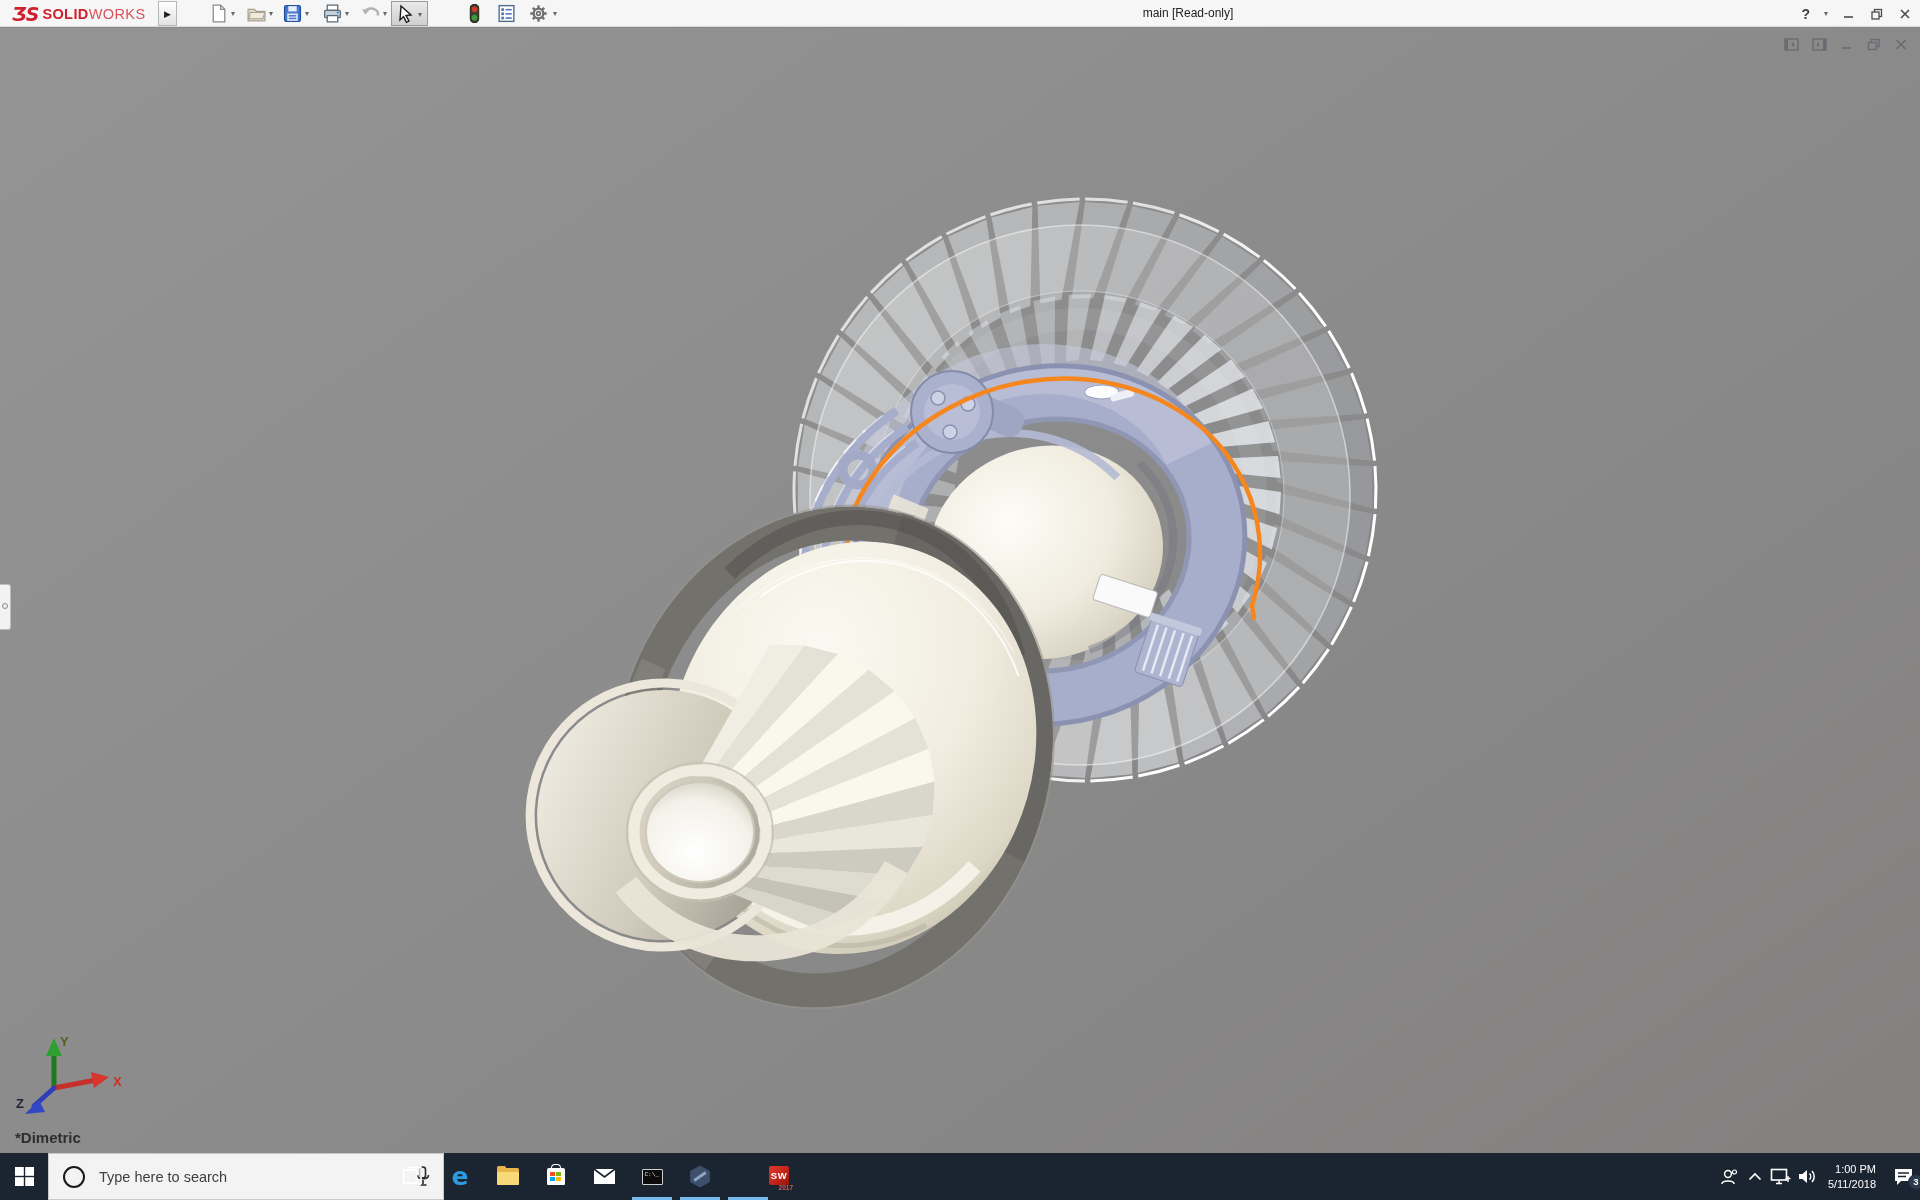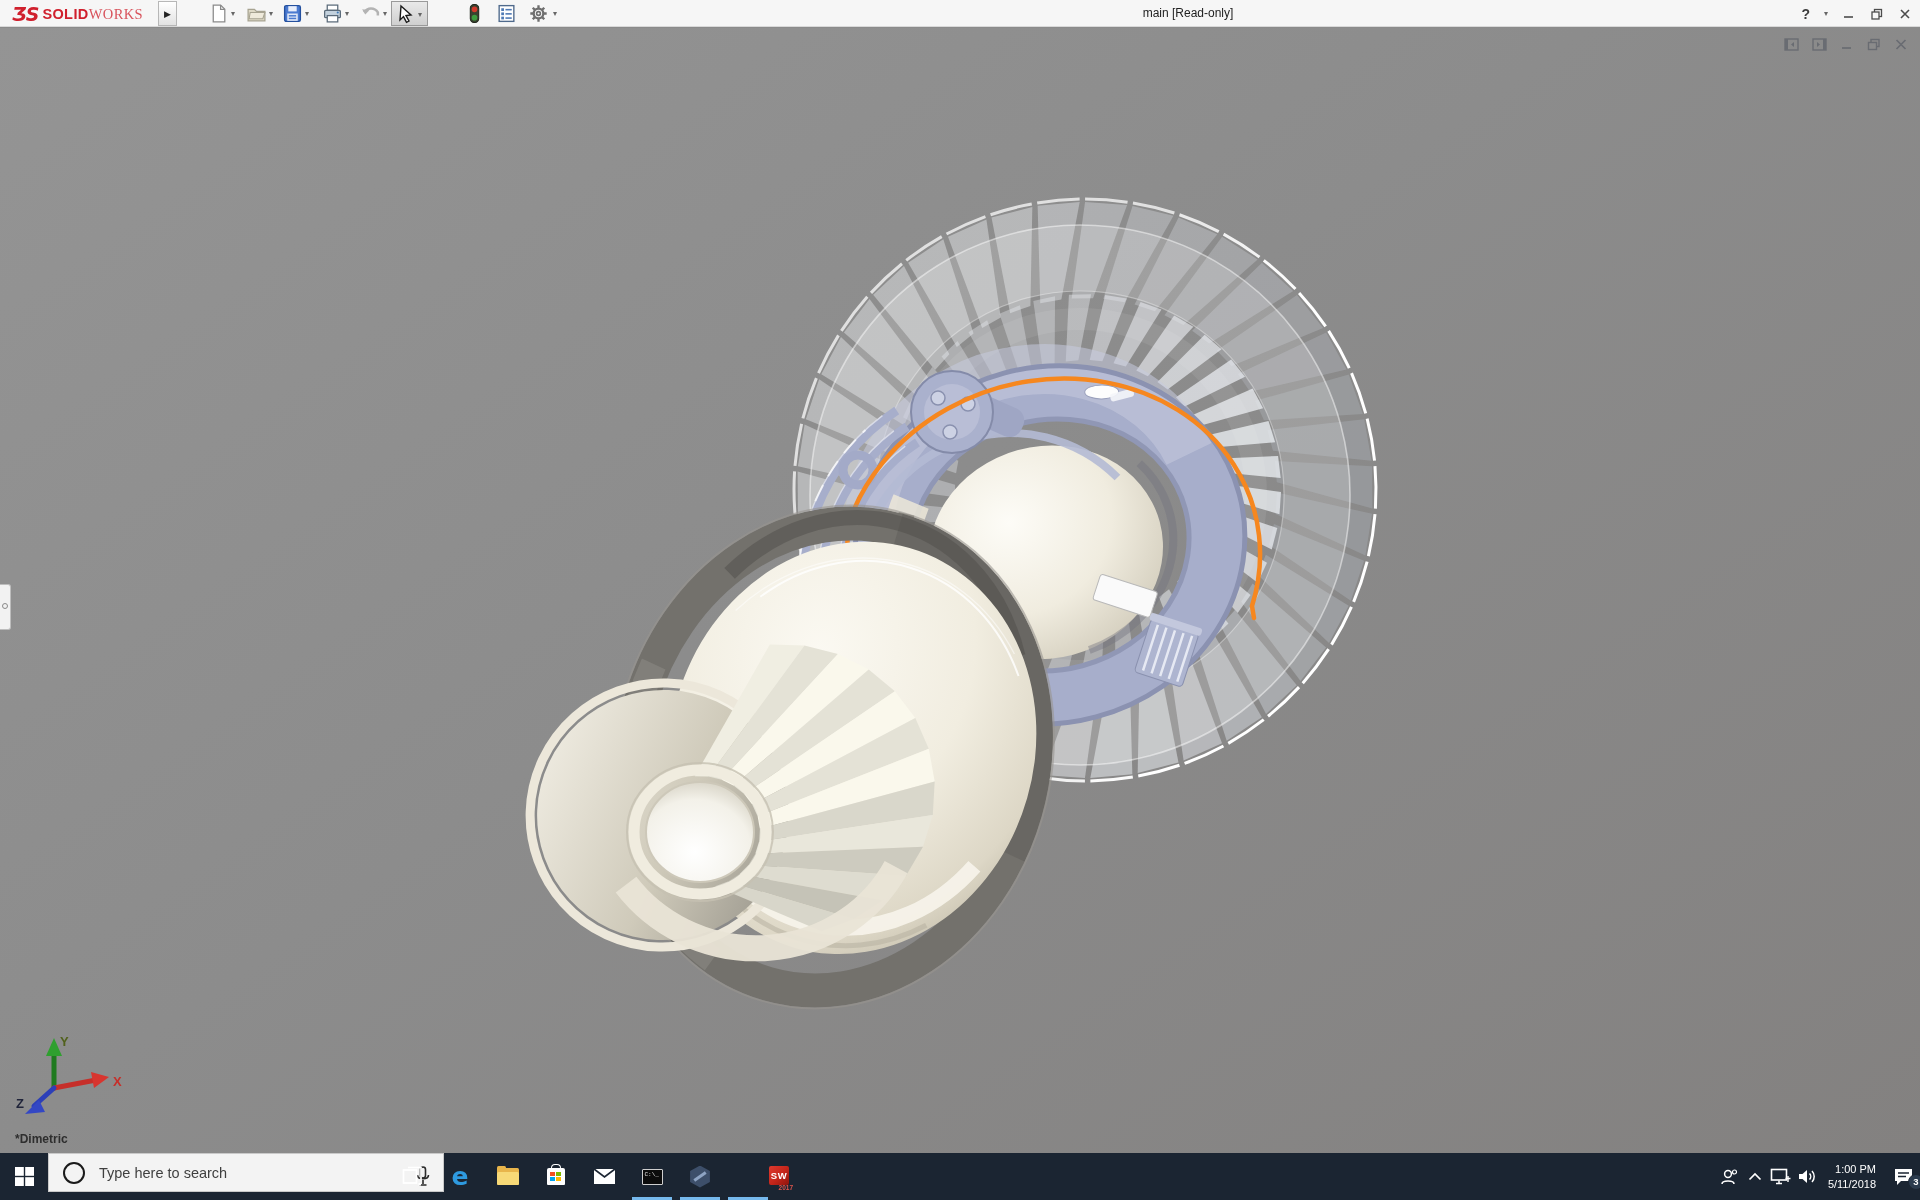--- a/index.html
+++ b/index.html
@@ -2,41 +2,41 @@
 <html><head>
 <meta charset="utf-8">
 <style>
   * { margin:0; padding:0; box-sizing:border-box; }
   html,body { width:1920px; height:1200px; overflow:hidden; font-family:"Liberation Sans",sans-serif; background:#8b8b8b; }
   
   .titlebar { position:absolute; left:0; top:0; width:1920px; height:27px; background:#f6f6f6; border-bottom:1px solid #d9d9d9; z-index:50; }
   .brand { position:absolute; left:12px; top:2px; height:24px; display:flex; align-items:center; }
   .brand-mark { font-family:"DejaVu Sans",sans-serif; font-style:italic; font-weight:bold; font-size:19px; color:#d0202d; letter-spacing:-1px; margin-right:4px; }
   .brand-bold { font-size:14.5px; font-weight:bold; color:#d0202d; letter-spacing:.4px; }
-  .brand-light { font-size:14.5px; font-weight:normal; color:#d8535c; letter-spacing:.4px;font-family:Liberation Serif, serif; }
+  .brand-light { font-size:14.5px; font-weight:normal; color:#d8535c; letter-spacing:.4px; }
   .flyout-btn { position:absolute; left:158px; top:1px; width:19px; height:25px; background:linear-gradient(#ffffff,#e2e2e2); border:1px solid #b7b7b7; color:#222; font-size:9px; text-align:center; line-height:24px; }
   .tb-ico { position:absolute; top:3px; width:21px; height:21px; }
   .dd { position:absolute; top:9px; font-size:8px; color:#666; }
   .sel-box { position:absolute; left:391px; top:1px; width:37px; height:25px; background:linear-gradient(#e9e9e9,#cfcfcf); border:1px solid #9a9a9a; }
   .win-title { position:absolute; left:1188px; top:6px; transform:translateX(-50%); font-size:12px; color:#222; white-space:nowrap; }
   .tb-right { position:absolute; right:8px; top:0; height:27px; display:flex; align-items:center; gap:14px; }
   .help-q { font-size:14px; font-weight:bold; color:#3c3c3c; }
   .ctl { width:14px; height:14px; display:inline-block; }
   
   .viewport { position:absolute; left:0; top:28px; width:1920px; height:1125px; background:linear-gradient(145deg,#949494 0%,#8c8c8c 45%,#838180 100%); overflow:hidden; }
   .docctl { position:absolute; right:12px; top:10px; display:flex; gap:13px; opacity:.75; }
   .docctl svg { display:block; }
   .side-tab { position:absolute; left:0; top:556px; width:11px; height:46px; background:#f2f2f2; border:1px solid #bdbdbd; border-left:none; border-radius:0 3px 3px 0; }
   .side-tab i { position:absolute; left:2px; top:18px; width:6px; height:6px; border:1.5px solid #8a8a8a; border-radius:50%; }
-  .view-label { position:absolute; left:15px; bottom:7px; font-size:12px; font-weight:bold; color:#2e2e2e; }
+  .view-label { position:absolute; left:15px; bottom:7px; font-size:15px; font-weight:bold; color:#2e2e2e; }
   .triad { position:absolute; left:8px; bottom:32px; }
   
   .taskbar { position:absolute; left:0; bottom:0; width:1920px; height:47px; background:#1b2532; z-index:60; color:#fff; }
   .start { position:absolute; left:0; top:0; width:48px; height:47px; display:flex; align-items:center; justify-content:center; }
-  .searchbox { position:absolute; left:48px; top:0; width:396px; height:39px; background:#f3f3f3; border:1px solid #c9c9c9; display:flex; align-items:center; }
+  .searchbox { position:absolute; left:48px; top:0; width:396px; height:47px; background:#f3f3f3; border:1px solid #c9c9c9; display:flex; align-items:center; }
   .cortana-ring { width:22px; height:22px; border:2.5px solid #1a1a1a; border-radius:50%; margin-left:14px; }
   .search-text { margin-left:14px; font-size:14.5px; color:#3f3f3f; }
   .mic { position:absolute; right:12px; top:12px; }
   .slot { position:absolute; top:0; width:48px; height:47px; display:flex; align-items:center; justify-content:center; }
   .underline { position:absolute; bottom:0; height:3px; width:40px; background:#76b9ed; }
   .tray { position:absolute; right:0; top:0; height:47px; display:flex; align-items:center; }
   .tray-ico { width:26px; display:flex; justify-content:center; }
   .clock { text-align:right; font-size:11px; line-height:1.3; margin:0 10px 0 8px; }
   .badge { position:absolute; right:-4px; bottom:-4px; width:16px; height:16px; border-radius:50%; background:#2b3b4e; border:1.5px solid #1b2532; color:#fff; font-size:9.5px; font-weight:bold; text-align:center; line-height:14px; }
   .folder-ico { position:relative; width:22px; height:17px; }

